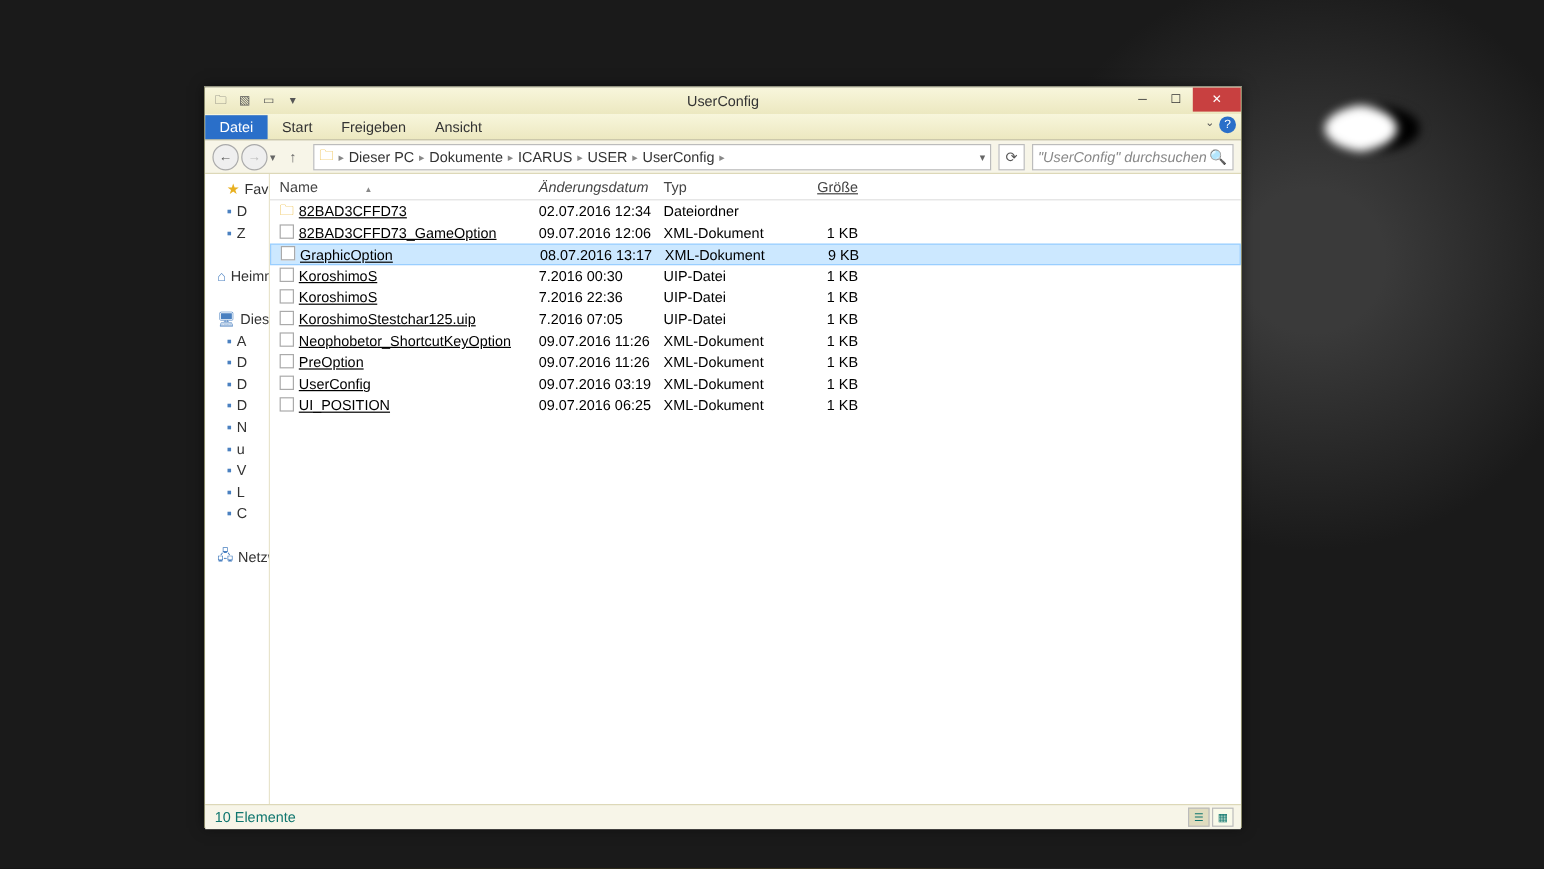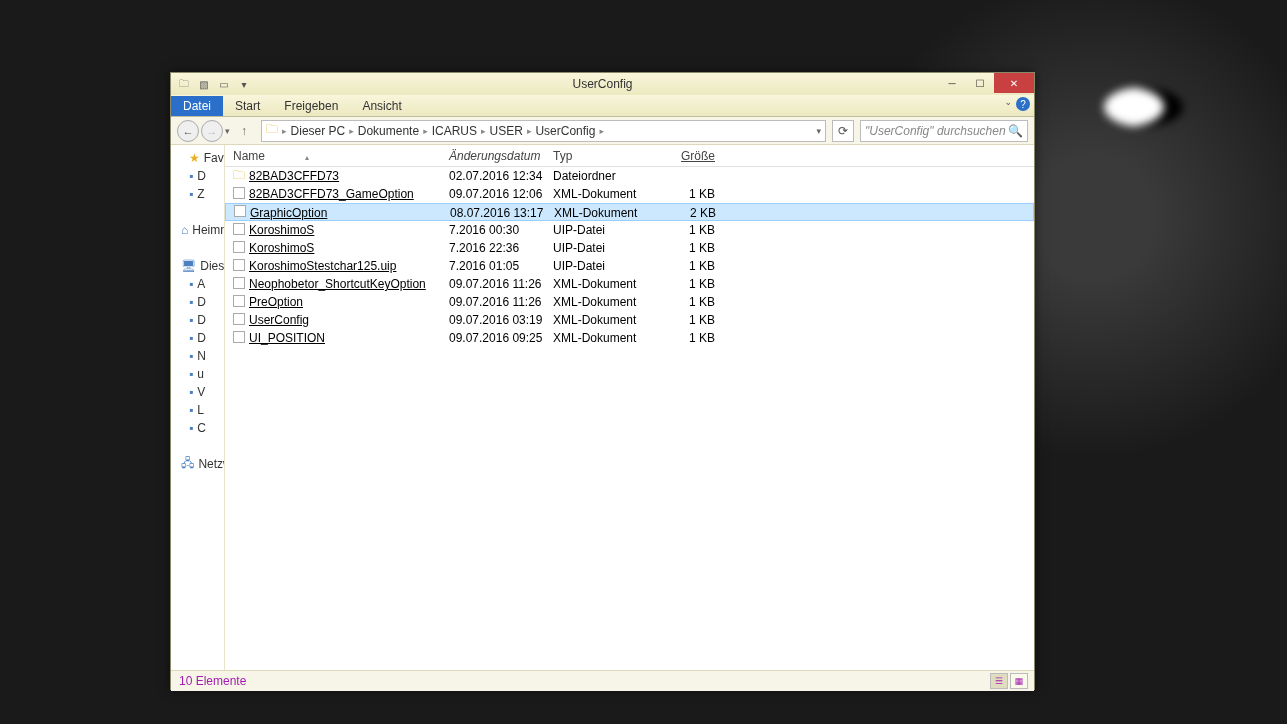--- a/index.html
+++ b/index.html
@@ -46,21 +46,21 @@
 .row { height: 18px; display: flex; align-items: center; padding-left: 4px; }
 .row.selected { background: #cce8ff; border:1px solid #99ceff;align-items:flex-end; }
 .row .icon-cell { width:20px; text-align:center; }
 .row .name-cell { width: 200px; text-decoration: underline; }
 .row .date-cell { width: 104px; }
 .row .type-cell { width: 102px; }
 .row .size-cell { width: 60px; text-align:right; }
 .folder-icon { color:#e8b020; }
 .file-icon { color:#888; font-size:10px; display:inline-block; width:12px; height:12px; border:1px solid #aaa; background:#fff; }
 .tooltip { position:absolute; left:142px; top:62px; background:#ffffe1; border:1px solid #767676; padding:2px 5px; font-size:11px; line-height:14px; color:#333; box-shadow:1px 1px 3px rgba(0,0,0,0.3); z-index:10; }
-.statusbar { height: 21px; border-top: 1px solid #ddd8b8; background: #f7f5e8; display: flex; align-items: center; padding: 0 8px; color:#a21caf; position:relative; }
+.statusbar { height: 21px; border-top: 1px solid #ddd8b8; background: #f7f5e8; display: flex; align-items: center; padding: 0 8px; color:#0f766e; position:relative; }
 .view-btns { position:absolute; right:6px; display:flex; gap:2px; }
 .view-btn { width:18px; height:16px; border:1px solid #bbb; background:#fafaea; display:flex; align-items:center; justify-content:center; font-size:9px; }
 .view-btn.active { background:#e0dcbf; }
 </style>
 </head>
 <body>
 
 <div class="wallpaper"></div>
 
 <div class="explorer-window">
@@ -207,40 +207,40 @@
             <span class="name-cell">82BAD3CFFD73_GameOption</span>
             <span class="date-cell">09.07.2016 12:06</span>
             <span class="type-cell">XML-Dokument</span>
             <span class="size-cell">1 KB</span>
           </div>
           <div class="row selected">
             <span class="icon-cell"><span class="file-icon"></span></span>
             <span class="name-cell">GraphicOption</span>
             <span class="date-cell">08.07.2016 13:17</span>
             <span class="type-cell">XML-Dokument</span>
-            <span class="size-cell">2 KB</span>
+            <span class="size-cell">9 KB</span>
           </div>
           <div class="row">
             <span class="icon-cell"><span class="file-icon"></span></span>
             <span class="name-cell">KoroshimoS</span>
             <span class="date-cell">7.2016 00:30</span>
             <span class="type-cell">UIP-Datei</span>
             <span class="size-cell">1 KB</span>
           </div>
           <div class="row">
             <span class="icon-cell"><span class="file-icon"></span></span>
             <span class="name-cell">KoroshimoS</span>
             <span class="date-cell">7.2016 22:36</span>
             <span class="type-cell">UIP-Datei</span>
             <span class="size-cell">1 KB</span>
           </div>
           <div class="row">
             <span class="icon-cell"><span class="file-icon"></span></span>
             <span class="name-cell">KoroshimoStestchar125.uip</span>
-            <span class="date-cell">7.2016 01:05</span>
+            <span class="date-cell">7.2016 07:05</span>
             <span class="type-cell">UIP-Datei</span>
             <span class="size-cell">1 KB</span>
           </div>
           <div class="row">
             <span class="icon-cell"><span class="file-icon"></span></span>
             <span class="name-cell">Neophobetor_ShortcutKeyOption</span>
             <span class="date-cell">09.07.2016 11:26</span>
             <span class="type-cell">XML-Dokument</span>
             <span class="size-cell">1 KB</span>
           </div>
@@ -254,21 +254,21 @@
           <div class="row">
             <span class="icon-cell"><span class="file-icon"></span></span>
             <span class="name-cell">UserConfig</span>
             <span class="date-cell">09.07.2016 03:19</span>
             <span class="type-cell">XML-Dokument</span>
             <span class="size-cell">1 KB</span>
           </div>
           <div class="row">
             <span class="icon-cell"><span class="file-icon"></span></span>
             <span class="name-cell">UI_POSITION</span>
-            <span class="date-cell">09.07.2016 09:25</span>
+            <span class="date-cell">09.07.2016 06:25</span>
             <span class="type-cell">XML-Dokument</span>
             <span class="size-cell">1 KB</span>
           </div>
         </div>
 
     </div>
   </div>
 
   <div class="statusbar">
     <span>10 Elemente</span>

